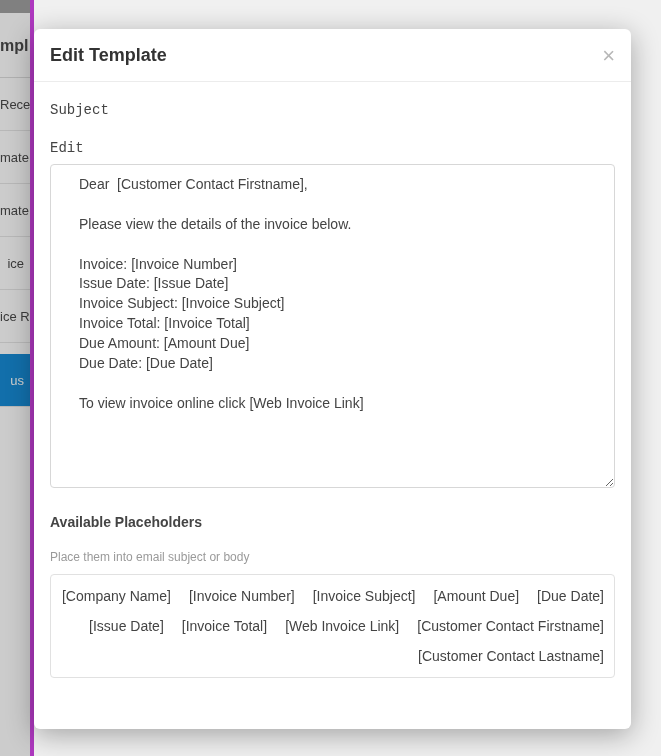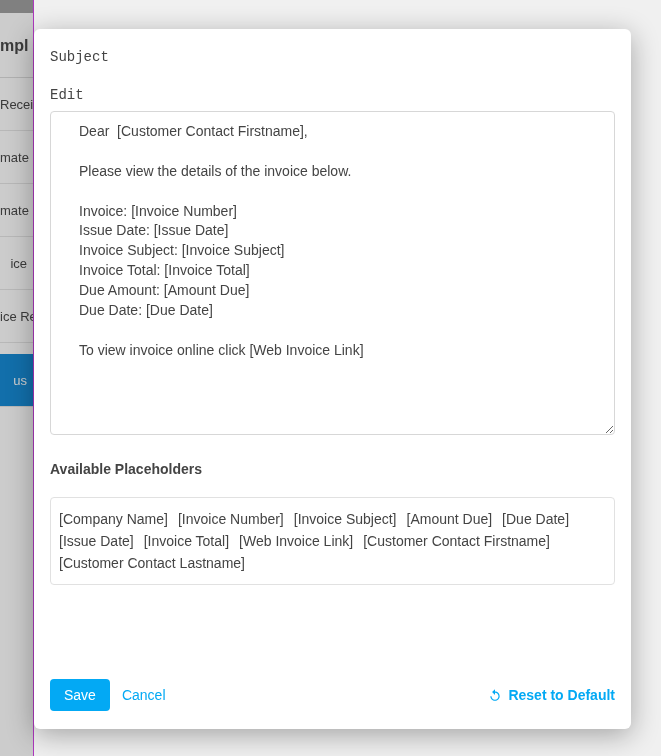--- a/index.html
+++ b/index.html
@@ -1,20 +1,20 @@
 <!DOCTYPE html>
 <html><head>
 <meta charset="utf-8">
 <style>
   * { box-sizing: border-box; margin: 0; padding: 0; }
   html, body { width: 661px; height: 756px; font-family: -apple-system, BlinkMacSystemFont, "Segoe UI", Helvetica, Arial, sans-serif; }
   body { background: #f0f0f0; position: relative; overflow: hidden; }
   .sidebar {
     position: absolute; top: 0; left: 0; width: 34px; height: 756px;
-    background: #fff; border-right: 1px solid #d946ef;
+    background: #fff; border-right: 4px solid #d946ef;
     filter: brightness(0.8);
   }
   .sidebar .topcap { height: 13px; background: #a0a0a0; }
   .sidebar .hcell {
     height: 65px; padding: 24px 6px 24px 0; font-size: 13px; color: #4a4a4a; background:#fff;
     border-bottom: 1px solid #ddd; text-align:right; white-space:nowrap; overflow:hidden;
   }
   .sidebar .head { font-size: 16px; font-weight: 600; }
   .sidebar .row { height: 53px; line-height:53px; padding-right:6px; font-size:13px; color:#4a4a4a;
     border-bottom:1px solid #e6e6e6; text-align:right; white-space:nowrap; overflow:hidden; background:#fff;}
@@ -48,21 +48,21 @@
   }
   textarea.body-input {
     width: 100%; height: 324px; padding: 10px 28px;
     border: 1px solid #d7d7d7; border-radius: 4px; font-size: 14px; color: #444;
     line-height: 1.42; resize: vertical; font-family: inherit;
   }
   .section-title { font-size: 14px; font-weight: 600; color: #444; margin-bottom: 20px; }
   .section-hint { font-size: 12px; color: #9a9a9a; margin-bottom: 10px; }
   .placeholder-box {
     border: 1px solid #e1e1e1; border-radius: 4px; padding: 10px 0 10px 8px;
-    display: flex; flex-wrap: wrap; gap: 0;
+    display: flex; flex-wrap: wrap; gap: 8px; justify-content: flex-end;
   }
   .ph-chip {
     font-size: 14px; color: #444; padding: 3px 10px 3px 0; white-space: nowrap;
   }
   .modal-footer {
     padding: 14px 16px 18px 16px;
     display: flex; align-items: center; justify-content: space-between;
   }
   .footer-left { display:flex; align-items:center; gap: 12px; }
   .btn-primary {
@@ -86,20 +86,24 @@
   <div class="hcell head">mpl</div>
   <div class="row">Receiv</div>
   <div class="row">mate</div>
   <div class="row">mate</div>
   <div class="row">ice</div>
   <div class="row">ice Re</div>
   <div class="row active">us</div>
 </div>
 
 <div class="modal">
+  <div class="modal-header">
+    <div class="modal-title">Edit Template</div>
+    <div class="close-x">×</div>
+  </div>
 
   <div class="modal-body">
 
     <div class="form-group">
       <label class="form-label">Subject</label>
     </div>
 
     <div class="form-group">
       <label class="form-label">Edit</label>
       <textarea class="body-input" style="">Dear  [Customer Contact Firstname],
@@ -111,41 +115,30 @@
 Invoice Subject: [Invoice Subject]
 Invoice Total: [Invoice Total]
 Due Amount: [Amount Due]
 Due Date: [Due Date]
 
 To view invoice online click [Web Invoice Link]</textarea>
     </div>
 
     <div class="form-group">
       <div class="section-title">Available Placeholders</div>
+      <div class="section-hint">Place them into email subject or body</div>
       <div class="placeholder-box">
         <span class="ph-chip">[Company Name]</span>
         <span class="ph-chip">[Invoice Number]</span>
         <span class="ph-chip">[Invoice Subject]</span>
         <span class="ph-chip">[Amount Due]</span>
         <span class="ph-chip">[Due Date]</span>
         <span class="ph-chip">[Issue Date]</span>
         <span class="ph-chip">[Invoice Total]</span>
         <span class="ph-chip">[Web Invoice Link]</span>
         <span class="ph-chip">[Customer Contact Firstname]</span>
         <span class="ph-chip">[Customer Contact Lastname]</span>
       </div>
     </div>
 
   </div>
 
-  <div class="modal-footer">
-    <div class="footer-left">
-      <button class="btn-primary">Save</button>
-      <button class="btn-link">Cancel</button>
-    </div>
-    <button class="reset-link">
-      <svg viewBox="0 0 24 24" fill="currentColor">
-        <path d="M12 5V2L7 7l5 5V8c3.3 0 6 2.7 6 6s-2.7 6-6 6-6-2.7-6-6H4c0 4.4 3.6 8 8 8s8-3.6 8-8-3.6-8-8-8z"></path>
-      </svg>
-      <span>Reset to Default</span>
-    </button>
-  </div>
 </div>
 
 </body></html>

